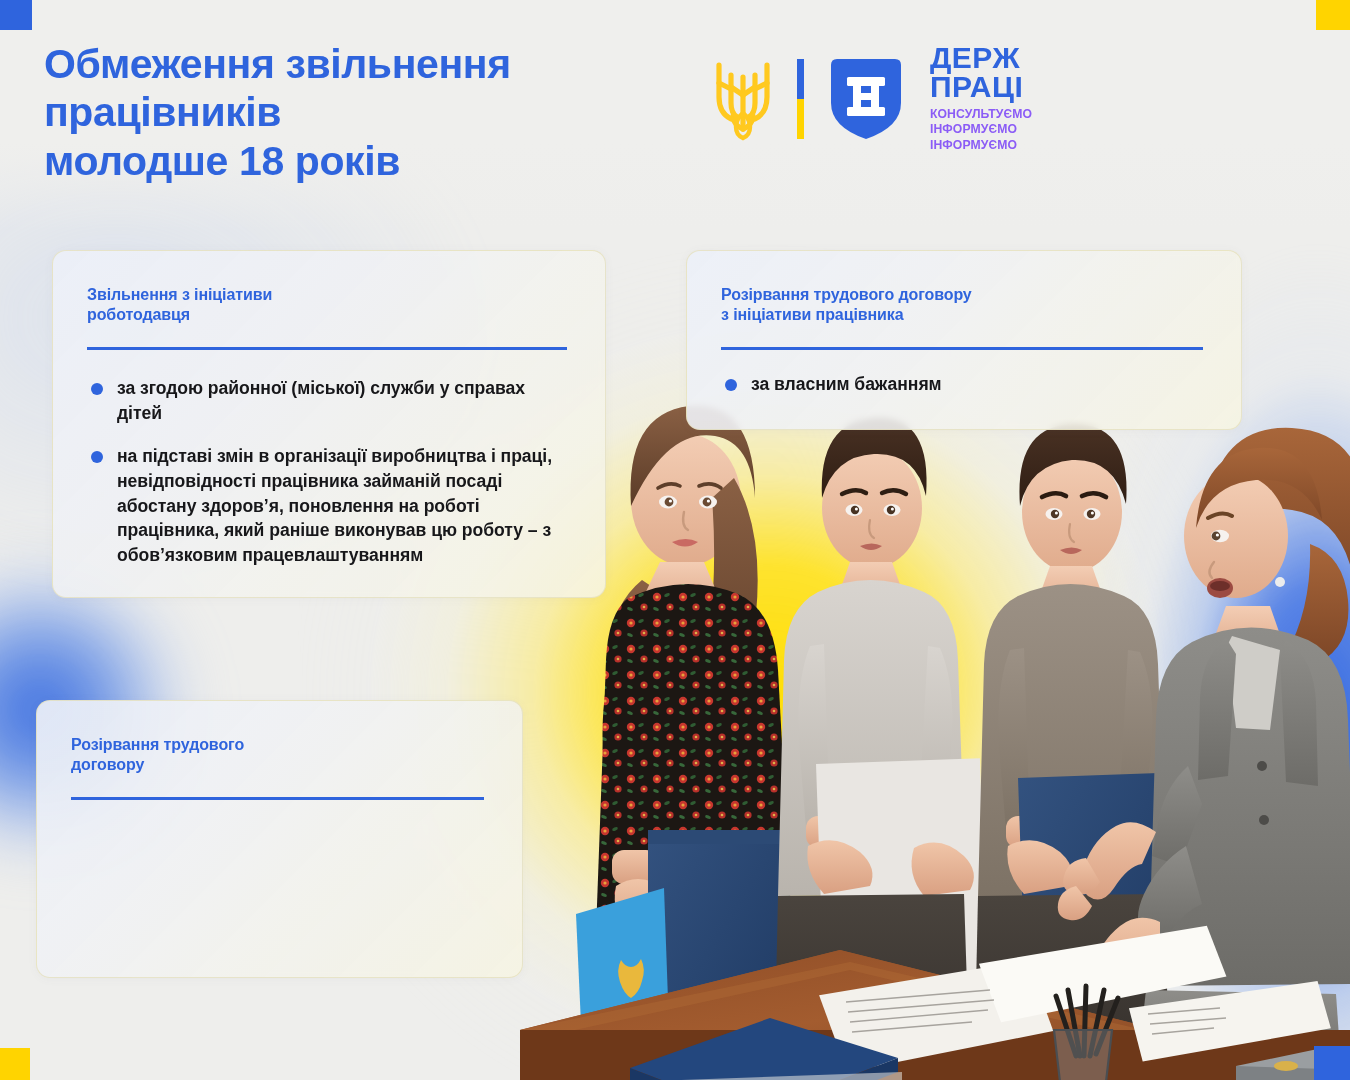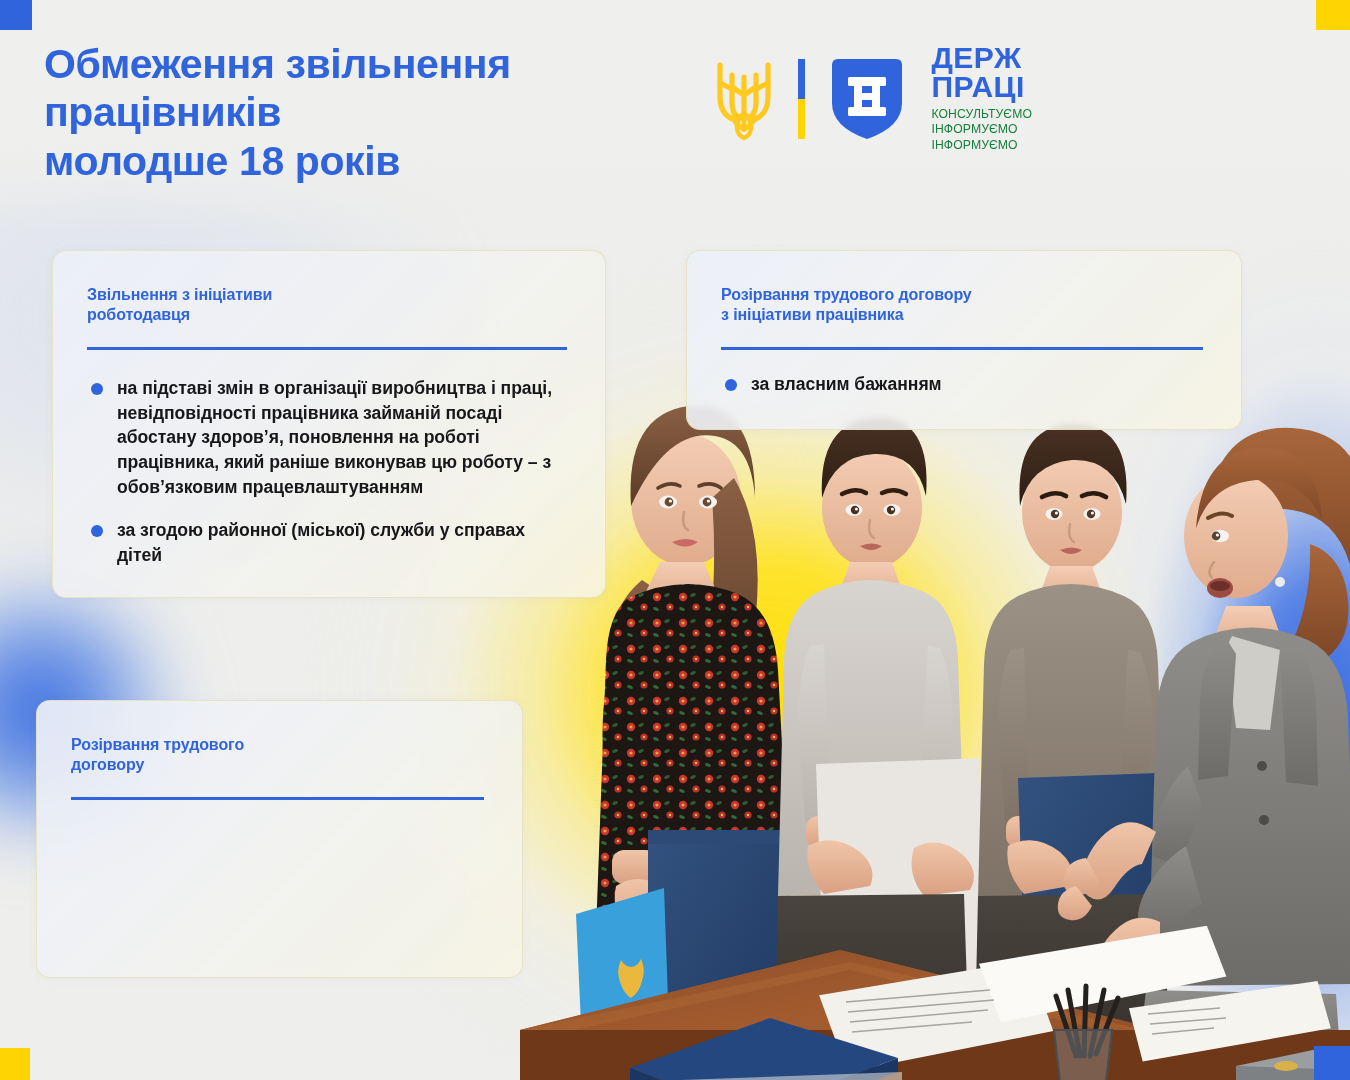--- a/index.html
+++ b/index.html
@@ -142,23 +142,23 @@
   .logo-words { display: flex; flex-direction: column; justify-content: center; margin-left: 2px; }
   .logo-derzh, .logo-pratsi {
     color: #2f64dd;
     font-size: 30px;
     font-weight: 700;
     line-height: 0.96;
     letter-spacing: 0.5px;
   }
   .logo-tagline { margin-top: 5px; }
   .logo-tagline div {
-    color: #15803d;
+    color: #8b5cf6;
     font-size: 12.2px;
-    font-weight: 400;
+    font-weight: 700;
     line-height: 1.28;
     letter-spacing: 0.1px;
   }
 
   
   .scene {
     position: absolute;
     left: 520px;
     top: 330px;
     width: 830px;
@@ -508,25 +508,25 @@
     </div>
   </div>
 
   <div class="card card-1">
     <h2 class="card-title">Звільнення з ініціативи
 роботодавця</h2>
     <div class="card-rule"></div>
     <ul class="bullet-list">
       <li class="bullet-item">
         <span class="bullet-dot"></span>
-        <span>на підставі змін в організації виробництва і праці, невідповідності працівника займаній посаді абостану здоров’я, поновлення на роботі працівника, який раніше виконував цю роботу – з обов’язковим працевлаштуванням</span>
+        <span>за згодою районної (міської) служби у справах дітей</span>
       </li>
       <li class="bullet-item">
         <span class="bullet-dot"></span>
-        <span>за згодою районної (міської) служби у справах дітей</span>
+        <span>на підставі змін в організації виробництва і праці, невідповідності працівника займаній посаді абостану здоров’я, поновлення на роботі працівника, який раніше виконував цю роботу – з обов’язковим працевлаштуванням</span>
       </li>
     </ul>
   </div>
 
   <div class="card card-2">
     <h2 class="card-title">Розірвання трудового договору
 з ініціативи працівника</h2>
     <div class="card-rule"></div>
     <ul class="bullet-list">
       <li class="bullet-item">

